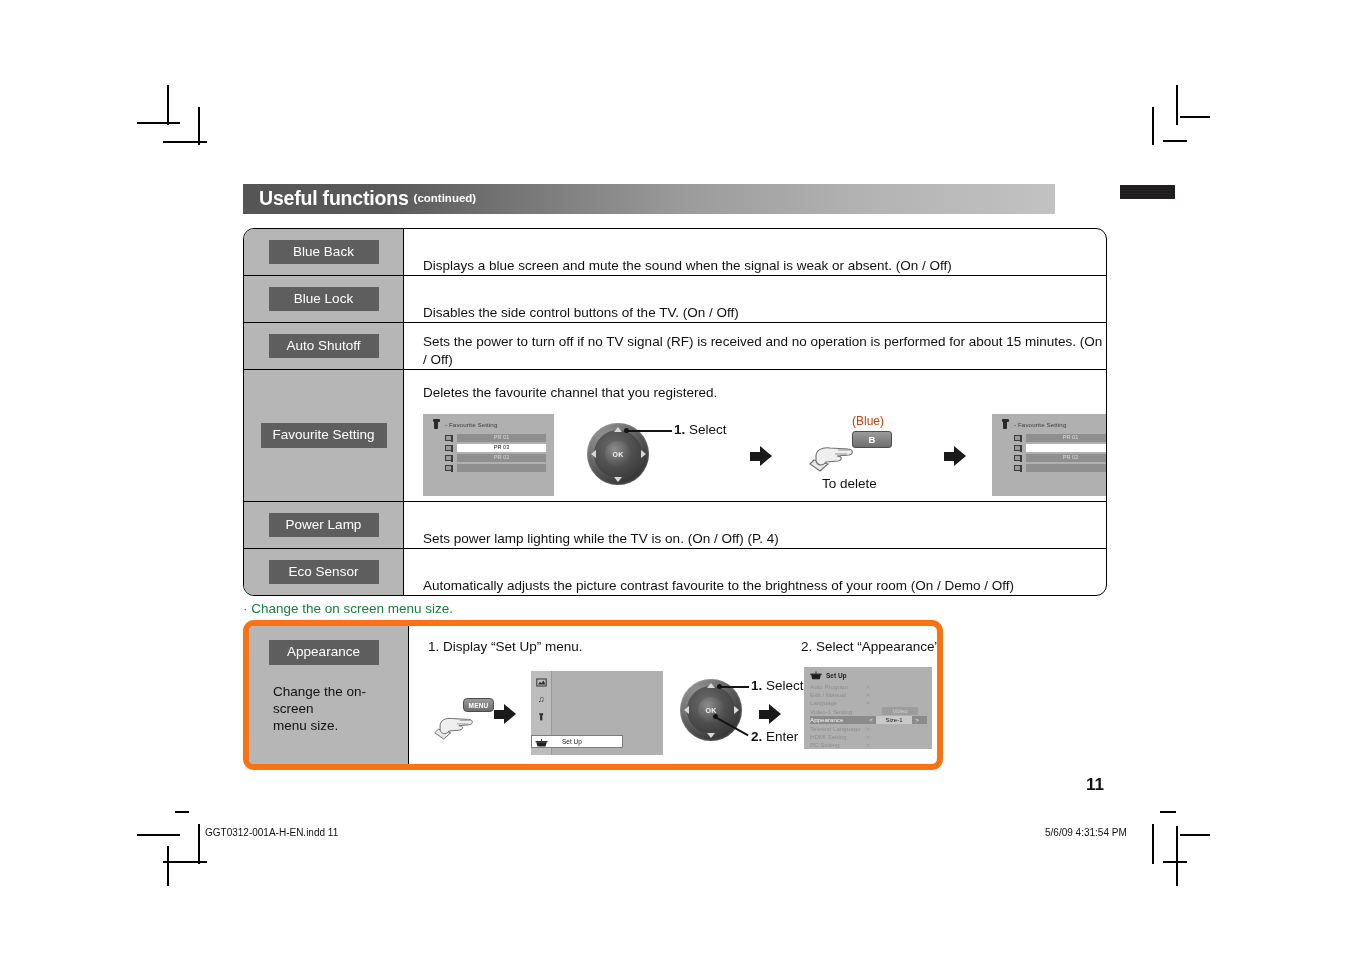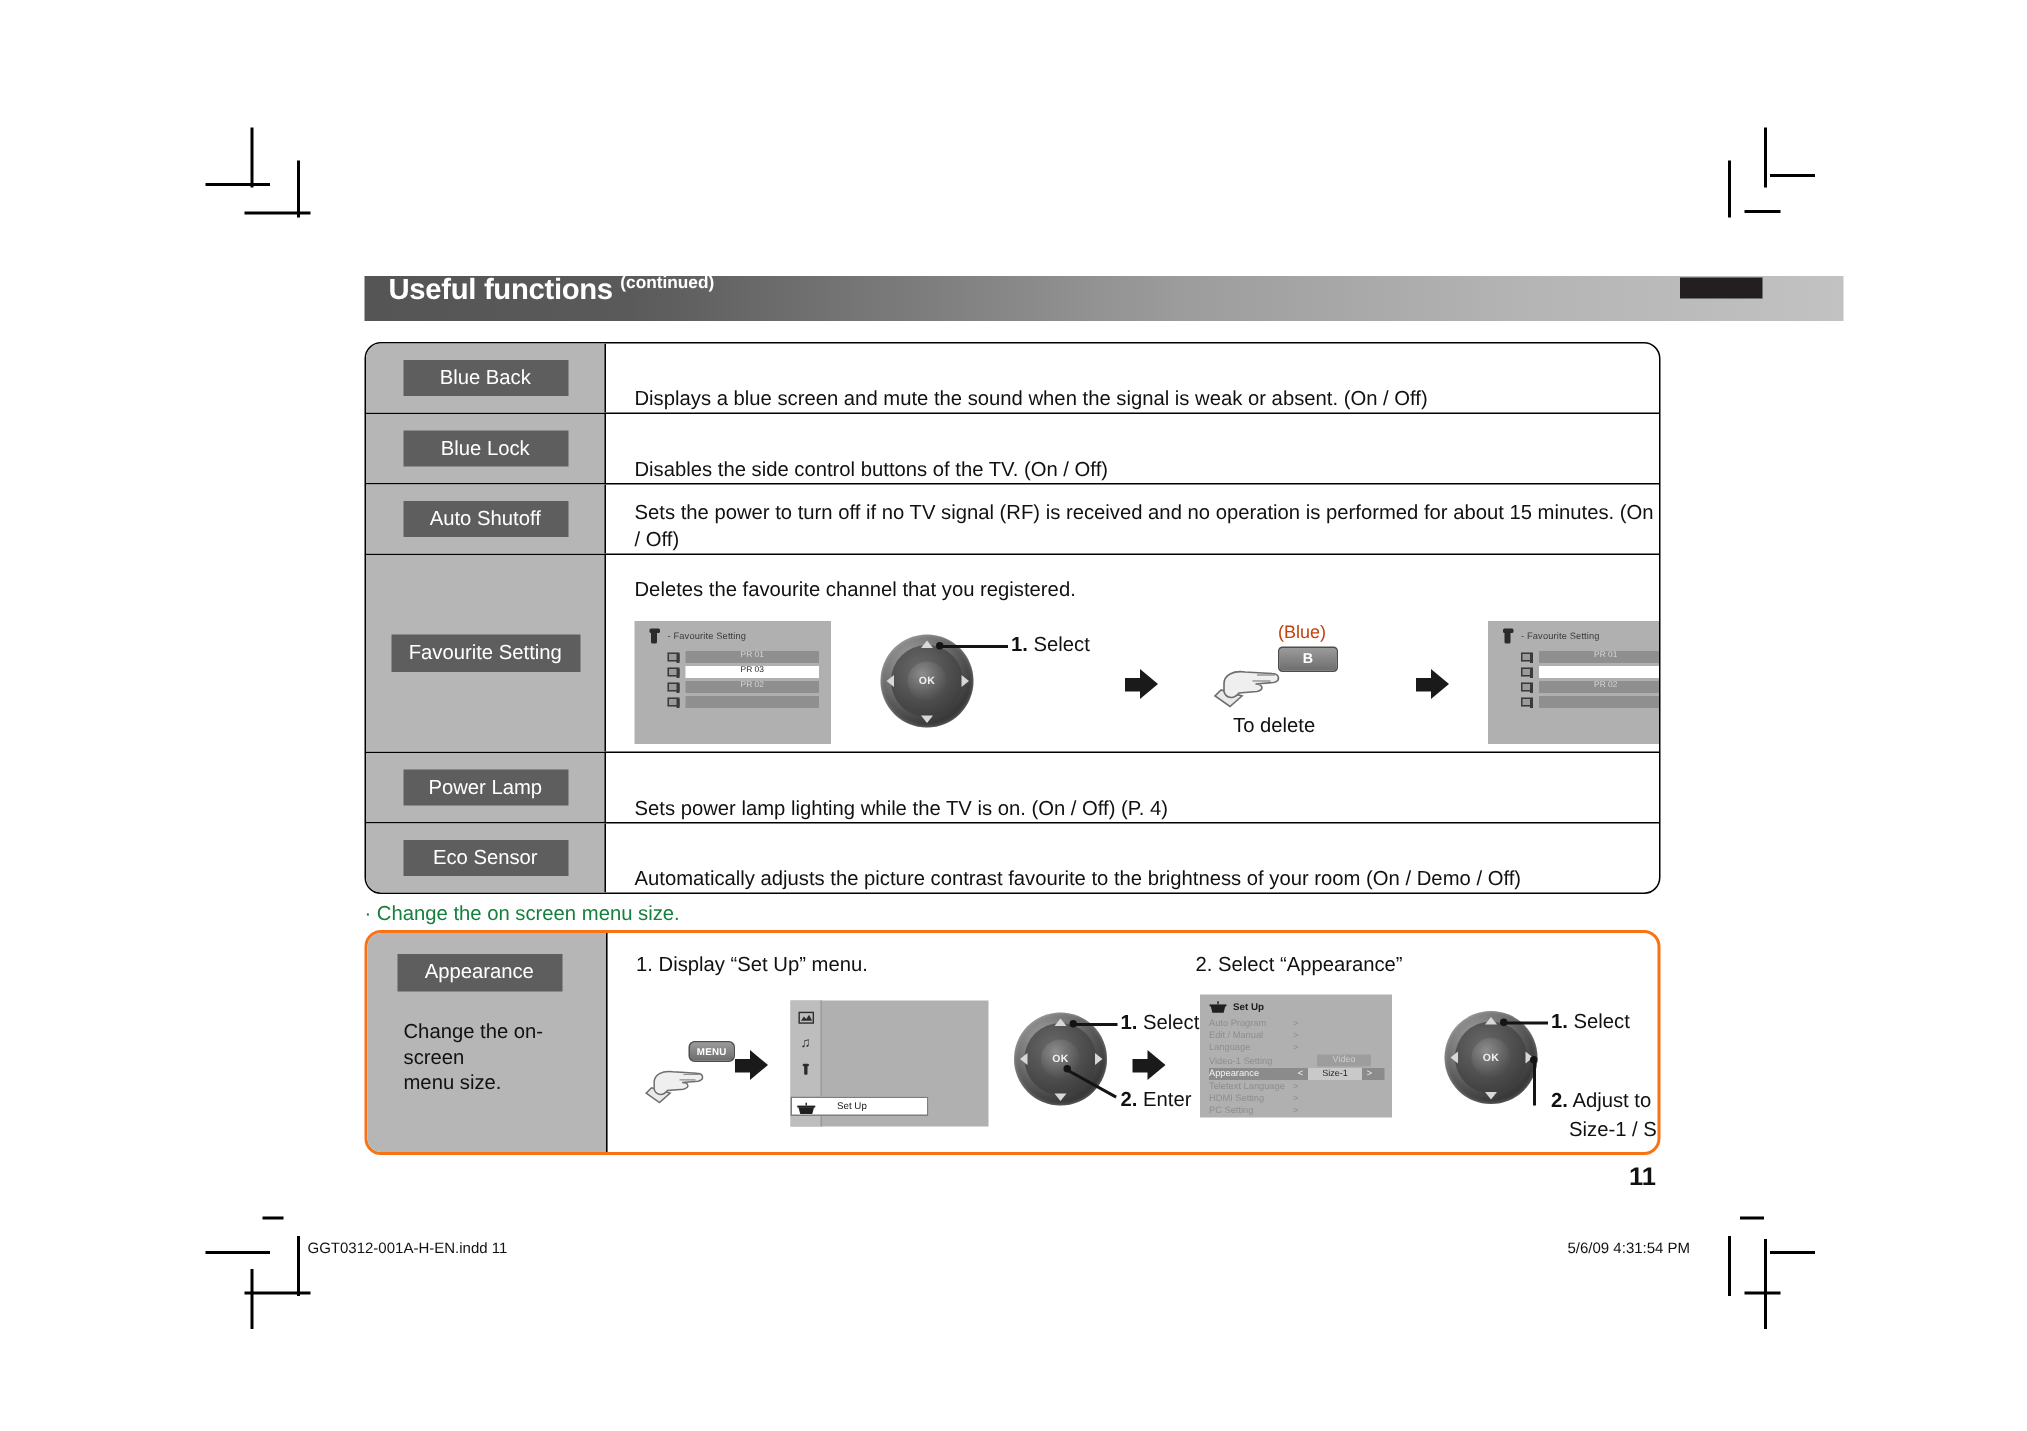--- a/index.html
+++ b/index.html
@@ -11,23 +11,23 @@
     position:relative;
     overflow:hidden;
   }
   .page{position:absolute;left:0;top:0;width:1351px;height:954px;}
 
   
   .cm{position:absolute;background:#000;}
 
   
   .header{
-    position:absolute;left:243px;top:184px;width:986px;height:30px;
+    position:absolute;left:243px;top:184px;width:812px;height:30px;
     background:linear-gradient(to right,#555555 0%,#5a5a5a 18%,#9c9c9c 55%,#b4b4b4 78%,#c2c2c2 100%);
-    display:flex;
+    display:flex;align-items:center;
   }
   .header .h-title{
     color:#ffffff;font-size:19.5px;font-weight:bold;letter-spacing:-0.2px;
     margin-left:16px;line-height:1;
   }
   .header .h-sub{
     color:#ffffff;font-size:11.5px;font-weight:bold;margin-left:5px;line-height:1;
   }
   .header-tab{position:absolute;left:1120px;top:185px;width:55px;height:14px;background:#231f20;}
 
@@ -138,22 +138,22 @@
     color:#fff;font-size:9.5px;font-weight:bold;
   }
   .hand{position:absolute;left:0px;top:20px;width:54px;height:38px;}
   .todelete{position:absolute;left:14px;top:62px;font-size:13.5px;color:#111;}
 
   
   .note{position:absolute;left:243px;top:601px;font-size:13.5px;color:#15803d;}
 
   
   .panel{
-    position:absolute;left:243px;top:620px;width:864px;height:150px;
-    border:2px solid #f97316;border-radius:11px;box-sizing:border-box;
+    position:absolute;left:243px;top:620px;width:700px;height:150px;
+    border:6px solid #f97316;border-radius:11px;box-sizing:border-box;
     overflow:hidden;display:flex;background:#fff;
   }
   .panel-l{
     width:160px;min-width:160px;background:#b6b6b6;border-right:1px solid #000;
     box-sizing:border-box;padding:14px 10px 0 0;
     display:flex;flex-direction:column;align-items:center;
   }
   .panel-l .badge{margin-bottom:18px;}
   .panel-l .ptxt{font-size:13.5px;color:#111;line-height:1.28;align-self:flex-start;margin-left:24px;}
   .panel-r{flex:1;position:relative;}

